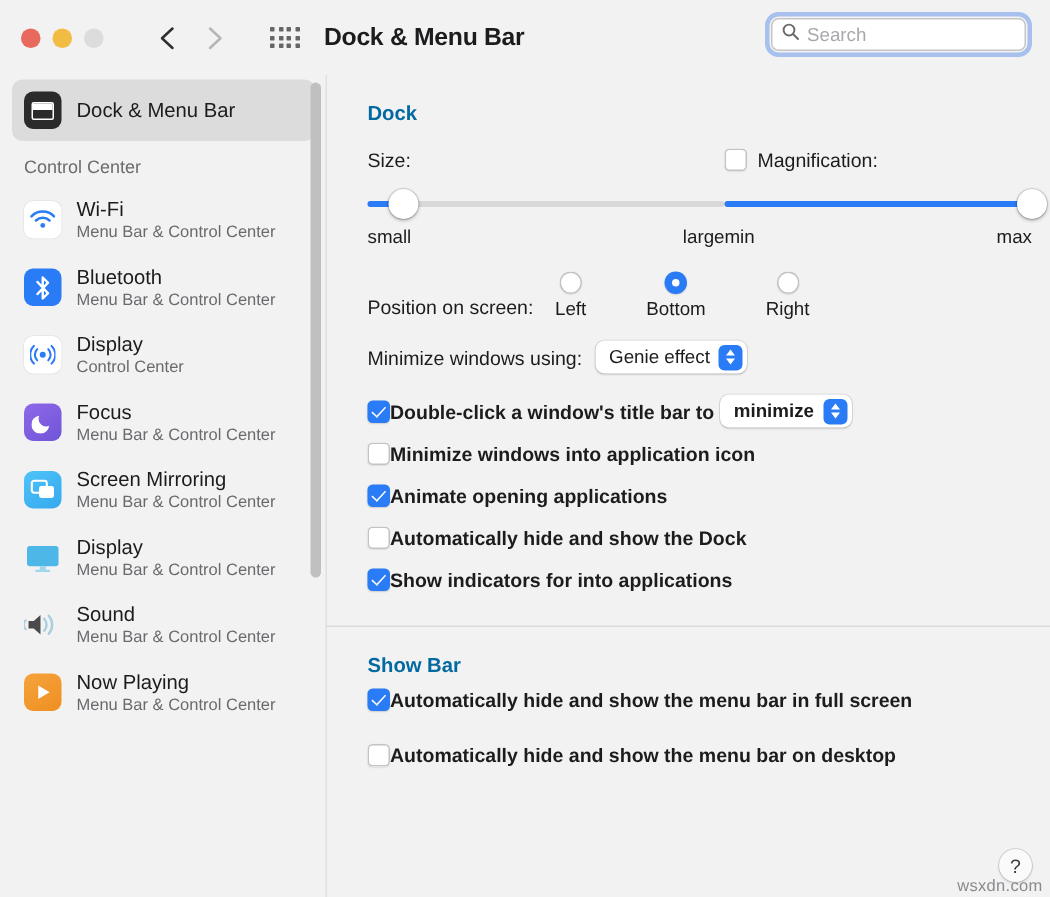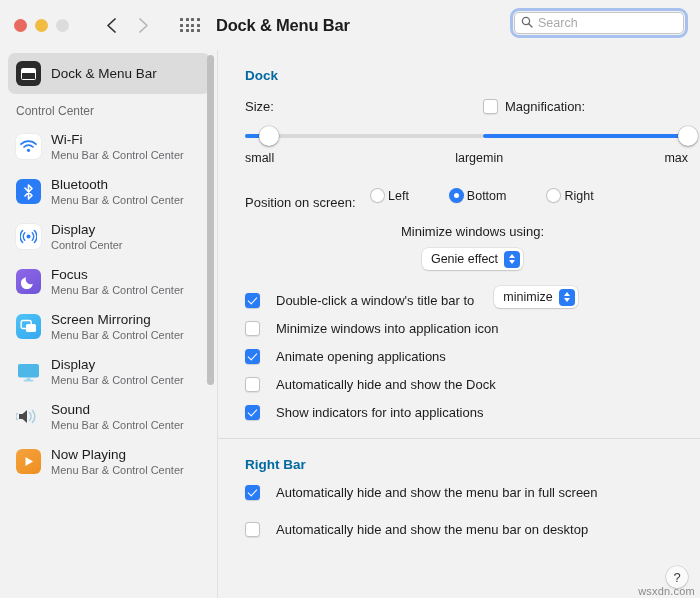--- a/index.html
+++ b/index.html
@@ -121,40 +121,40 @@
     position: absolute; width: 20px; height: 20px; border-radius: 50%;
     background: #fff; box-shadow: 0 0 0 0.5px rgba(0,0,0,.16), 0 1px 2.5px rgba(0,0,0,.32);
     transform: translateX(-50%);
   }
   .ends { display: flex; justify-content: space-between; font-size: 12.5px; color: #1c1c1e; margin-top: 2px; }
 
   
   .radios { display: flex; align-items: center; padding: 16px 0 0 27px; }
   .rlabel { font-size: 13px; color: #1c1c1e; width: 125px; padding-top: 14px; }
   .rgroup { display: flex; gap: 40px; }
-  .ritem { display: flex; align-items: center; gap: 3px; }
+  .ritem { display: flex; flex-direction: column; align-items: center; gap: 3px; }
   .radio { width: 15px; height: 15px; border-radius: 50%; background: #fff; box-shadow: inset 0 0 0 1px #c3c3c5, 0 0.5px 1px rgba(0,0,0,.10); }
   .radio.on { background: #2a7cf6; box-shadow: 0 0.5px 1px rgba(0,0,0,.18); display:flex; align-items:center; justify-content:center; }
   .radio.on::after { content:""; width: 5px; height: 5px; border-radius: 50%; background: #fff; }
   .rtext { font-size: 12.5px; color: #1c1c1e; }
 
   
   .popup {
     display: inline-flex; align-items: center; gap: 6px;
     background: #fff; border-radius: 6px; height: 22px; padding: 0 3px 0 9px;
     box-shadow: 0 0 0 0.5px rgba(0,0,0,.13), 0 1px 1.5px rgba(0,0,0,.13);
     font-size: 12.5px; color: #1c1c1e;
   }
   .stepper { width: 16px; height: 17px; border-radius: 4px; background: #2a7cf6; display: flex; flex-direction: column; align-items: center; justify-content: center; gap: 2px; }
   .stepper i { display:block; width: 0; height: 0; border-left: 3.5px solid transparent; border-right: 3.5px solid transparent; }
   .stepper i.up { border-bottom: 4px solid #fff; }
   .stepper i.dn { border-top: 4px solid #fff; }
 
   
-  .cbrow { display: flex; align-items: flex-end; gap: 16px; padding: 0 0 0 27px; height: 26px; }
+  .cbrow { display: flex; align-items: center; gap: 0; padding: 0 0 0 27px; height: 26px; font-weight: bold; }
   .cb { width: 15px; height: 15px; border-radius: 3.5px; background: #fff; box-shadow: inset 0 0 0 1px #c3c3c5, 0 0.5px 1px rgba(0,0,0,.08); flex: 0 0 15px; }
   .cb.on { background: #2a7cf6; box-shadow: 0 0.5px 1px rgba(0,0,0,.15); position: relative; }
   .cb.on::after {
     content:""; position: absolute; left: 4.6px; top: 2.1px;
     width: 4px; height: 8px; border: solid #fff; border-width: 0 1.9px 1.9px 0;
     transform: rotate(43deg);
   }
   .cbtext { font-size: 13px; color: #1c1c1e; }
 
   .divider { height: 1px; background: #dcdcdc; margin-top: 18px; }
@@ -420,21 +420,21 @@
               <span class="radio on"></span>
               <span class="rtext">Bottom</span>
             </span>
             <span class="ritem">
               <span class="radio"></span>
               <span class="rtext">Right</span>
             </span>
           </span>
         </div>
 
-        <div class="row" style="padding-top:14px; gap:9px;flex-direction:column;">
+        <div class="row" style="padding-top:14px; gap:9px;">
           <span class="cbtext">Minimize windows using:</span>
           <span class="popup">
             <span>Genie effect</span>
             <span class="stepper">
                 <i class="up"></i>
                 <i class="dn"></i>
               </span>
           </span>
         </div>
 
@@ -463,21 +463,21 @@
           <span class="cbtext">Automatically hide and show the Dock</span>
         </div>
         <div class="cbrow" style="margin-top:2px;">
           <span class="cb on"></span>
           <span class="cbtext">Show indicators for into applications</span>
         </div>
 
         <div class="divider"></div>
 
         <div style="padding-top:18px;">
-          <div class="sect-title">Right Bar</div>
+          <div class="sect-title">Show Bar</div>
           <div class="cbrow" style="margin-top:2px;">
             <span class="cb on"></span>
             <span class="cbtext">Automatically hide and show the menu bar in full screen</span>
           </div>
           <div class="cbrow" style="margin-top:11px;">
             <span class="cb"></span>
             <span class="cbtext">Automatically hide and show the menu bar on desktop</span>
           </div>
         </div>
       </div>

